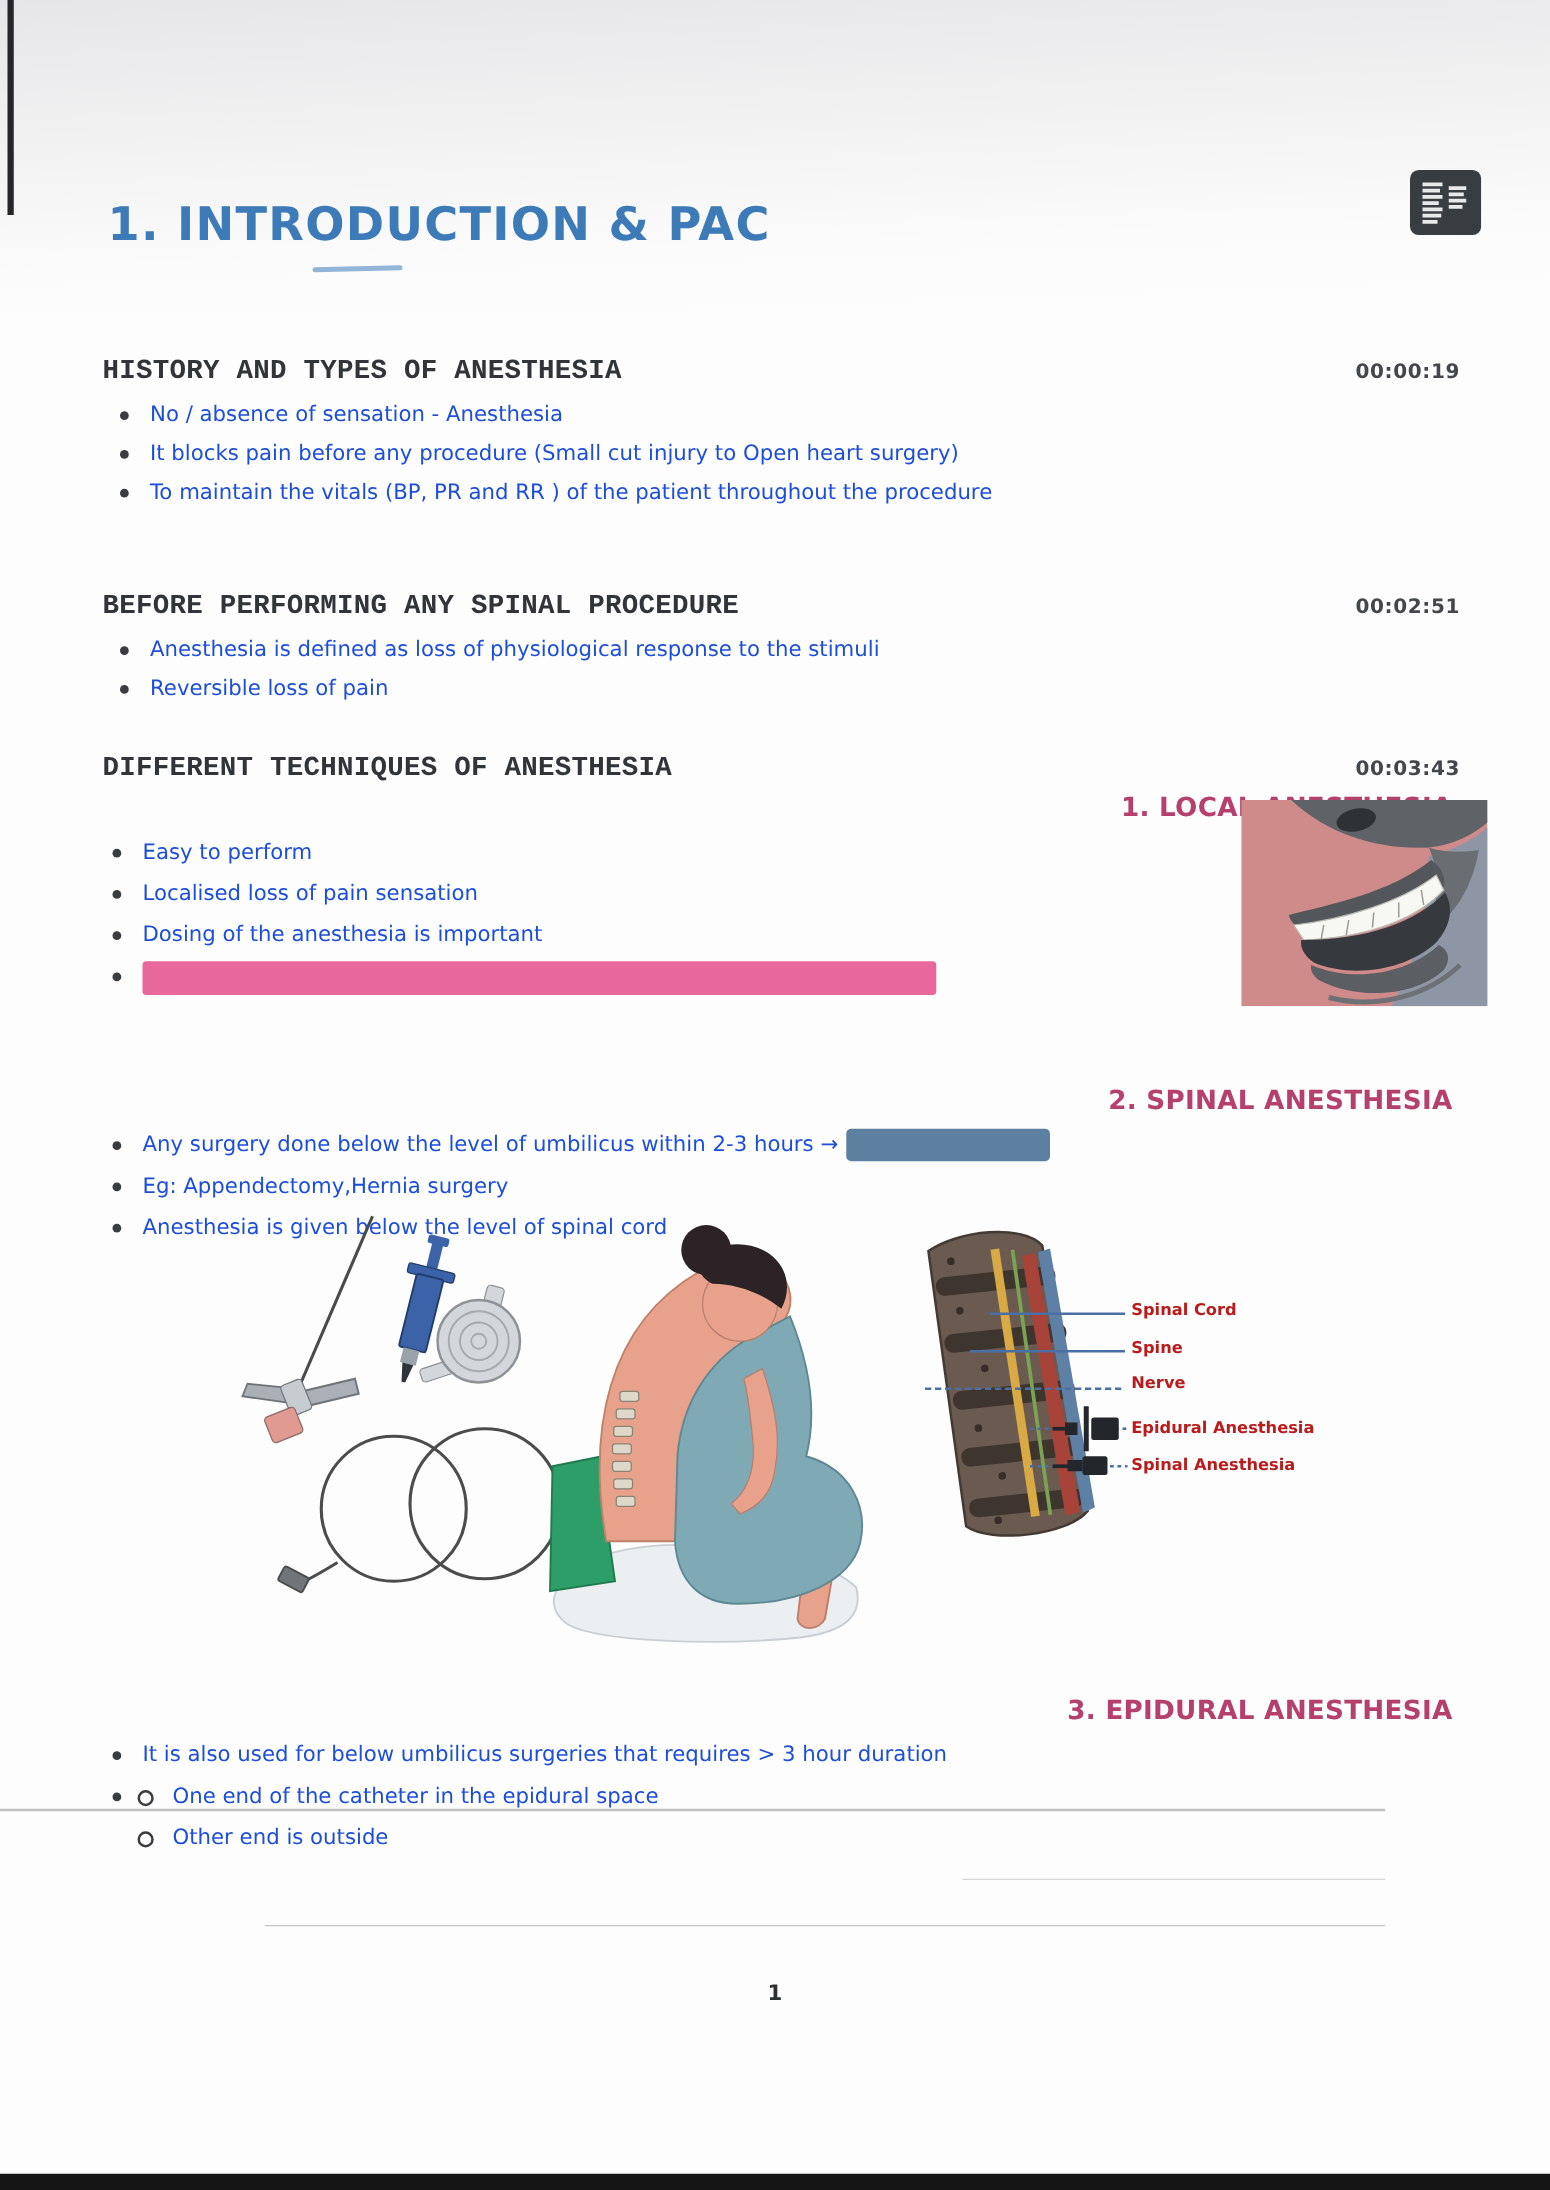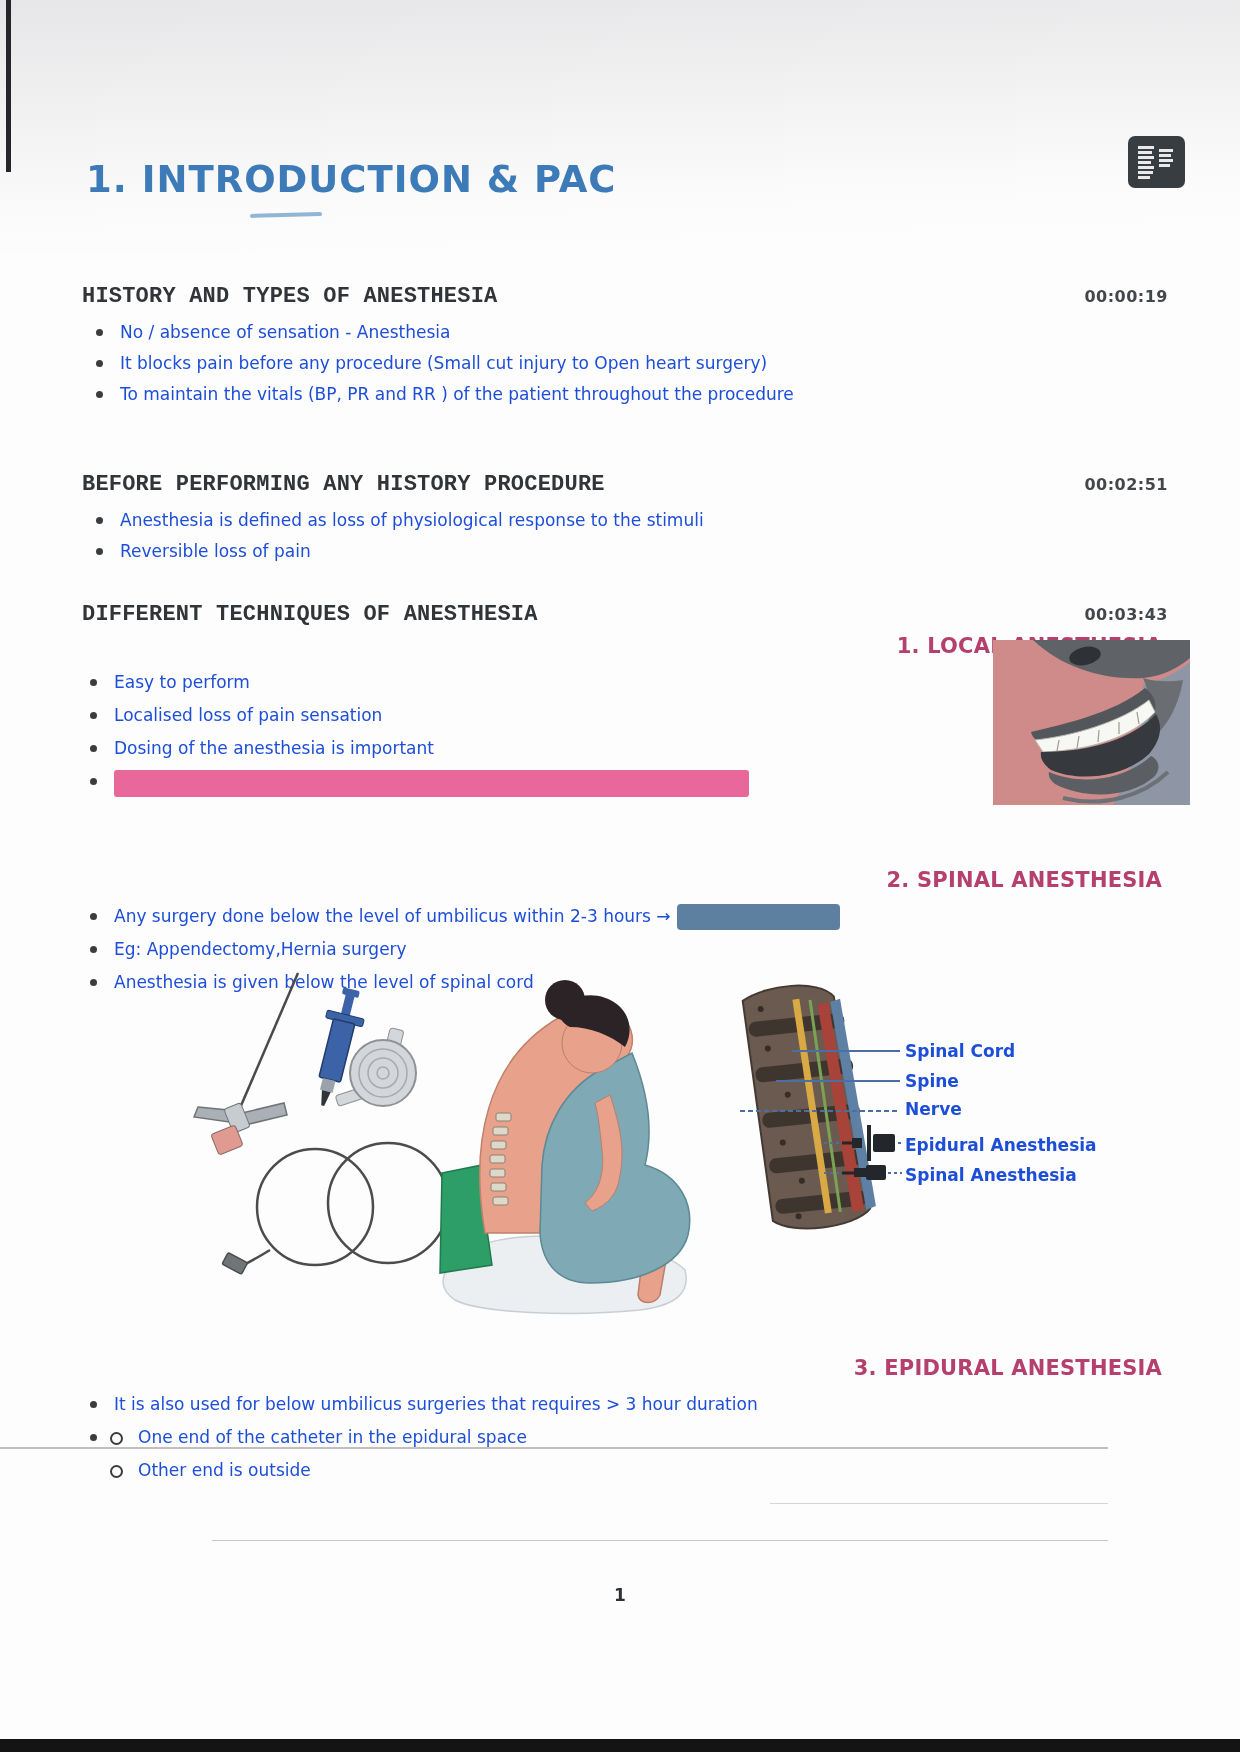--- a/index.html
+++ b/index.html
@@ -39,21 +39,21 @@
   .circle{position:absolute;left:34px;top:11px;width:9px;height:9px;border:2px solid #3a3d40;border-radius:50%;}
 
   .pink-bar{display:inline-block;width:635px;height:27px;background:#e9689c;border-radius:3px;
     vertical-align:middle;margin-top:2px;}
   .blue-bar{display:inline-block;width:163px;height:26px;background:#5e80a0;border-radius:4px;
     vertical-align:middle;margin-left:6px;}
 
   .mouth-figure{position:absolute;left:993px;top:640px;width:197px;height:165px;}
 
   .big-figure{position:absolute;left:140px;top:965px;width:1060px;height:355px;}
-  .fig-label{position:absolute;font-size:17px;font-weight:bold;color:#1d4ed8;white-space:nowrap;}
+  .fig-label{position:absolute;font-size:13px;font-weight:bold;color:#b91c1c;white-space:nowrap;}
   .fl0{left:765px;top:76px;} .fl1{left:765px;top:106px;} .fl2{left:765px;top:134px;}
   .fl3{left:765px;top:170px;} .fl4{left:765px;top:200px;}
 
   .page-number{position:absolute;left:0;top:1585px;width:1240px;text-align:center;
     font-size:17px;font-weight:bold;color:#2e3134;}
 </style>
 </head>
 <body>
 
 <div class="page">
@@ -90,21 +90,21 @@
     </div>
     <ul>
       <li><span class="dot"></span><span>No / absence of sensation - Anesthesia</span></li>
       <li><span class="dot"></span><span>It blocks pain before any procedure (Small cut injury to Open heart surgery)</span></li>
       <li><span class="dot"></span><span>To maintain the vitals (BP, PR and RR ) of the patient throughout the procedure</span></li>
     </ul>
   </div>
 
   <div class="section" style="top:472px">
     <div class="heading-row">
-      <h2>BEFORE PERFORMING ANY HISTORY PROCEDURE</h2>
+      <h2>BEFORE PERFORMING ANY SPINAL PROCEDURE</h2>
       <span class="timestamp">00:02:51</span>
     </div>
     <ul>
       <li><span class="dot"></span><span>Anesthesia is defined as loss of physiological response to the stimuli</span></li>
       <li><span class="dot"></span><span>Reversible loss of pain</span></li>
     </ul>
   </div>
 
   <div class="section" style="top:602px">
     <div class="heading-row">

